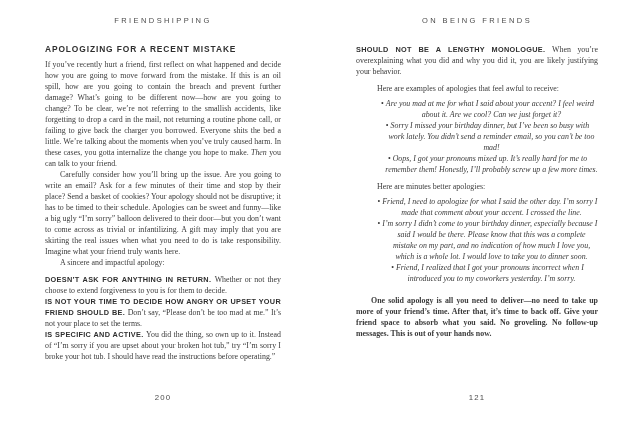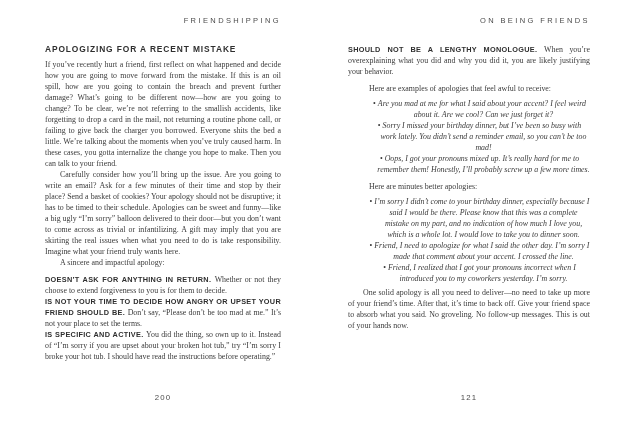--- a/index.html
+++ b/index.html
@@ -8,25 +8,25 @@
     background: #ffffff;
     font-family: "Liberation Serif", serif;
     overflow: hidden;
   }
   .spread { position: relative; width: 640px; height: 426px; background: #ffffff; }
   .page { position: absolute; top: 0; height: 426px; width: 320px; }
   .page-left  { left: 0; }
   .page-right { left: 320px; }
   .col { position: absolute; top: 0; bottom: 0; }
   .page-left  .col { left: 45px; width: 236px; }
-  .page-right .col { left: 28px; width: 242px; }
+  .page-right .col { left: 36px; width: 242px; }
 
   .running-header {
     position: absolute; top: 16px; left: 0; right: 0;
-    text-align: right;
+    text-align: center;
     font-family: "Liberation Sans", sans-serif;
     font-size: 7.5px; letter-spacing: 2.4px;
     color: #4c4c4c; white-space: nowrap;
   }
   .content { margin-top: 44px; }
 
   h1.section-heading {
     font-family: "Liberation Sans", sans-serif;
     font-weight: bold;
     font-size: 8.4px; letter-spacing: 0.9px;
@@ -34,29 +34,29 @@
     margin: 0 0 5px 0;
   }
   .content p {
     font-size: 7.9px;
     line-height: 11px;
     text-align: justify;
     color: #3a3a3a;
     margin: 0;
   }
   .content p.indent { text-indent: 15px; }
-  .content p .italic { }
+  .content p .italic { font-style: italic; }
   .content p .lead {
     font-family: "Liberation Sans", sans-serif;
     font-weight: bold;
     font-size: 7.3px; letter-spacing: 0.3px;
     color: #2f2f2f;
   }
   .content p.space-after { margin-bottom: 6px; }
-  .content p.space-before { margin-top: 3px; }
+  .content p.space-before { margin-top: 11px; font-weight: bold; }
   .content p.list-intro {
     margin-left: 21px; text-align: left;
     margin-top: 6px; margin-bottom: 4px;
   }
   ul.bullets {
     list-style: none;
     margin: 0 0 0 21px; padding: 0;
   }
   ul.bullets li {
     font-size: 7.9px; line-height: 11px;
@@ -104,22 +104,22 @@
         <div>
             <p class="space-after"><span class="lead">SHOULD NOT BE A LENGTHY MONOLOGUE. </span><span>When you’re overexplaining what you did and why you did it, you are likely justifying your behavior.</span></p>
             <p class="list-intro"><span>Here are examples of apologies that feel awful to receive:</span></p>
             <ul class="bullets">
               <li>Are you mad at me for what I said about your accent? I feel weird about it. Are we cool? Can we just forget it?</li>
               <li>Sorry I missed your birthday dinner, but I’ve been so busy with work lately. You didn’t send a reminder email, so you can’t be too mad!</li>
               <li>Oops, I got your pronouns mixed up. It’s really hard for me to remember them! Honestly, I’ll probably screw up a few more times.</li>
             </ul>
             <p class="list-intro"><span>Here are minutes better apologies:</span></p>
             <ul class="bullets">
+              <li>Friend, I need to apologize for what I said the other day. I’m sorry I made that comment about your accent. I crossed the line.</li>
               <li>I’m sorry I didn’t come to your birthday dinner, especially because I said I would be there. Please know that this was a complete mistake on my part, and no indication of how much I love you, which is a whole lot. I would love to take you to dinner soon.</li>
-              <li>Friend, I need to apologize for what I said the other day. I’m sorry I made that comment about your accent. I crossed the line.</li>
               <li>Friend, I realized that I got your pronouns incorrect when I introduced you to my coworkers yesterday. I’m sorry.</li>
             </ul>
             <p class="indent space-before"><span>One solid apology is all you need to deliver—no need to take up more of your friend’s time. After that, it’s time to back off. Give your friend space to absorb what you said. No groveling. No follow-up messages. This is out of your hands now.</span></p>
           </div>
       </div>
       <div class="page-number">121</div>
     </div>
   </section>
 
 </div>

